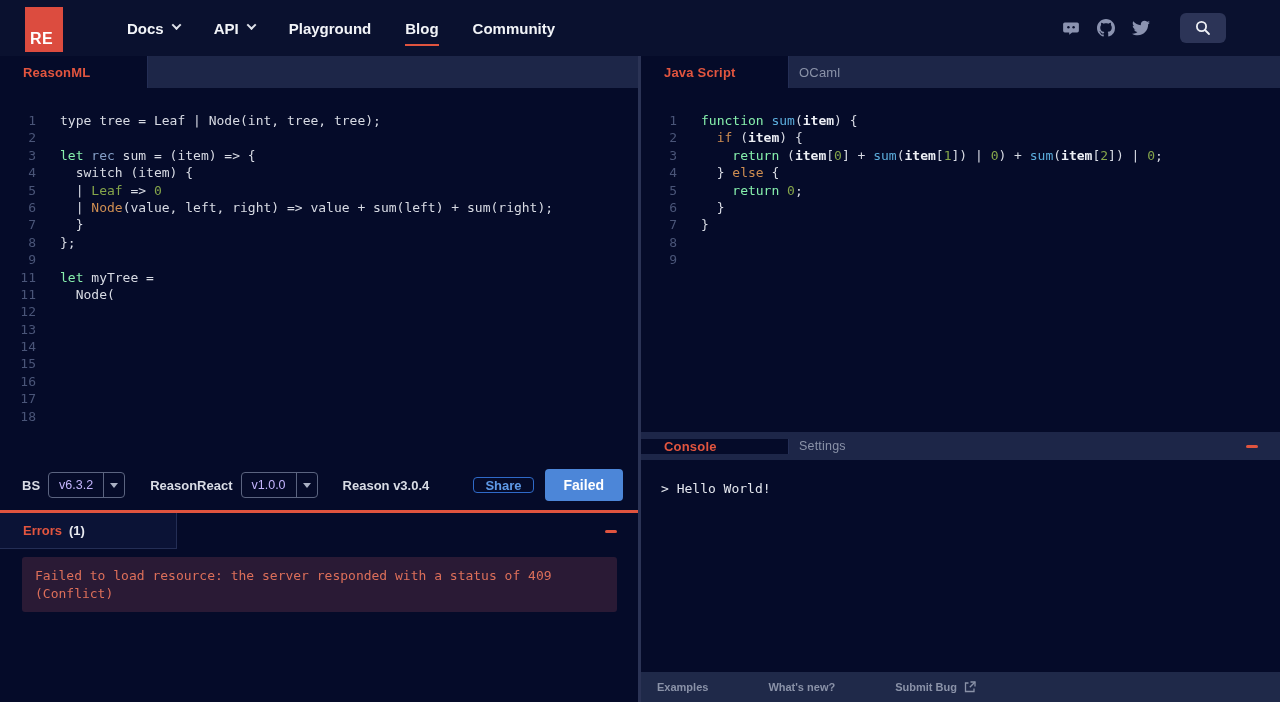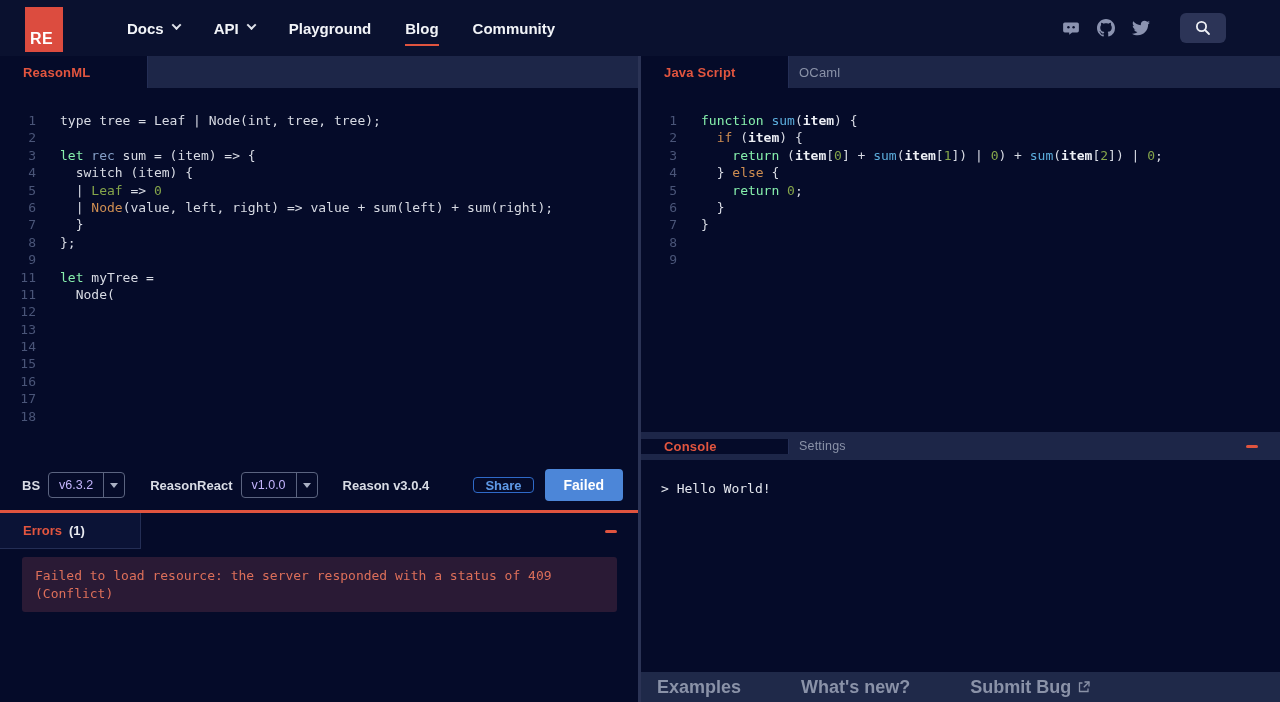--- a/index.html
+++ b/index.html
@@ -66,40 +66,40 @@
   .share-btn { margin-left:auto; height:16px; padding:0 11px; background:transparent;
     border:1px solid #2f6ac8; border-radius:4px; color:#5f9ae8; font-size:13px; font-weight:700;
     font-family:"Liberation Sans", sans-serif; cursor:pointer; }
   .compile-btn { margin-left:11px; height:32px; padding:0 19px; background:#4c86d8; border:none;
     border-radius:4px; color:#fff; font-size:14px; font-weight:600;
     font-family:"Liberation Sans", sans-serif; cursor:pointer; }
 
   
   .errors-rule { height:3px; background:#e0543f; flex-shrink:0; }
   .errors-header { height:36px; display:flex; align-items:center; flex-shrink:0; }
-  .errors-tab { width:141px; height:100%; display:flex; align-items:center; gap:7px; padding-left:23px;
+  .errors-tab { width:177px; height:100%; display:flex; align-items:center; gap:7px; padding-left:23px;
     background:#0b1336; border-right:1px solid #242e55; border-bottom:1px solid #242e55; }
   .errors-title { color:#e2553f; font-size:13px; font-weight:700; }
   .errors-count { color:#e8eaf0; font-size:13px; font-weight:700; }
   .minus-btn { width:12px; height:3px; background:#e0543f; border-radius:2px; cursor:pointer; }
   .errors-header .minus-btn { margin-left:auto; margin-right:21px; }
   .error-box { margin:8px 21px 0 22px; background:#2a1a35; border-radius:3px; padding:10px 13px;
     font-family:"DejaVu Sans Mono", monospace; font-size:13px; line-height:17.5px; color:#dd6f5a; }
   .fill { flex:1; }
 
   
   .console-strip { height:28px; background:#1d2648; display:flex; align-items:center; flex-shrink:0; }
   .console-strip .tab.active { width:148px; }
   .console-strip .tab.inactive { font-size:12.5px; }
   .console-strip .minus-btn { align-self:center; margin-left:auto; margin-right:22px; }
   .console-body { flex:1; padding:21px 20px; font-family:"DejaVu Sans Mono", monospace;
     font-size:13px; color:#e4e7ee; }
   .footer { height:30px; background:#1f2949; display:flex; align-items:center; padding-left:16px;
     flex-shrink:0; }
-  .footer-link { color:#8a92a8; font-size:18px; font-weight:600; margin-right:60px;
+  .footer-link { color:#8a92a8; font-size:11px; font-weight:600; margin-right:60px;
     display:flex; align-items:center; cursor:pointer; }
   .ext-icon { margin-left:7px; display:inline-flex; }
 </style>
 </head>
 <body>
 
 <header class="navbar">
   <div class="logo">RE</div>
   <nav class="nav-items">
     <div class="nav-item">

